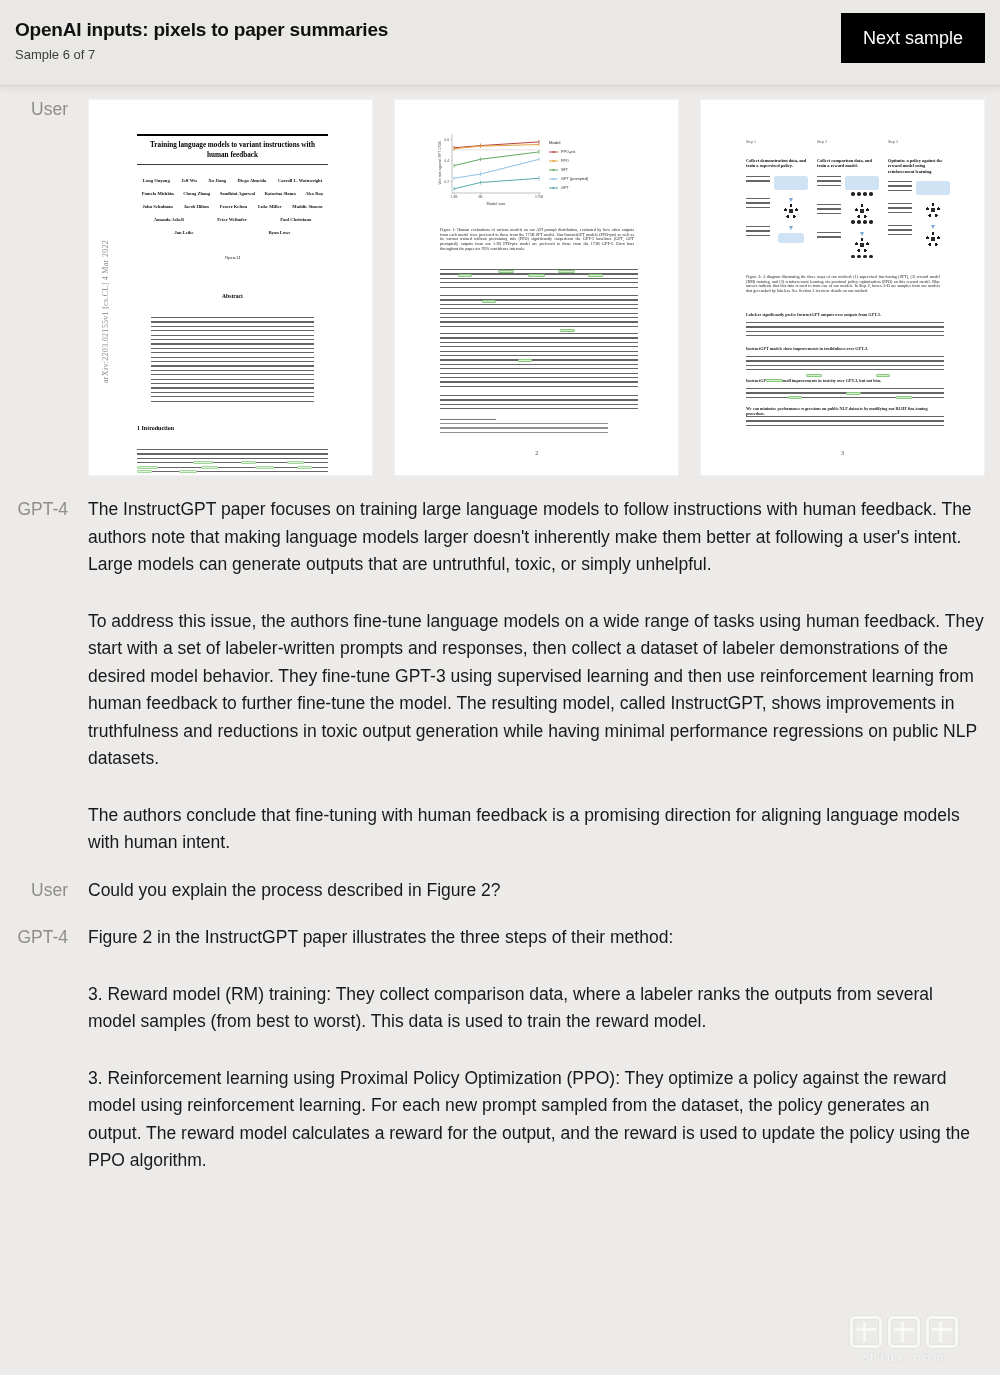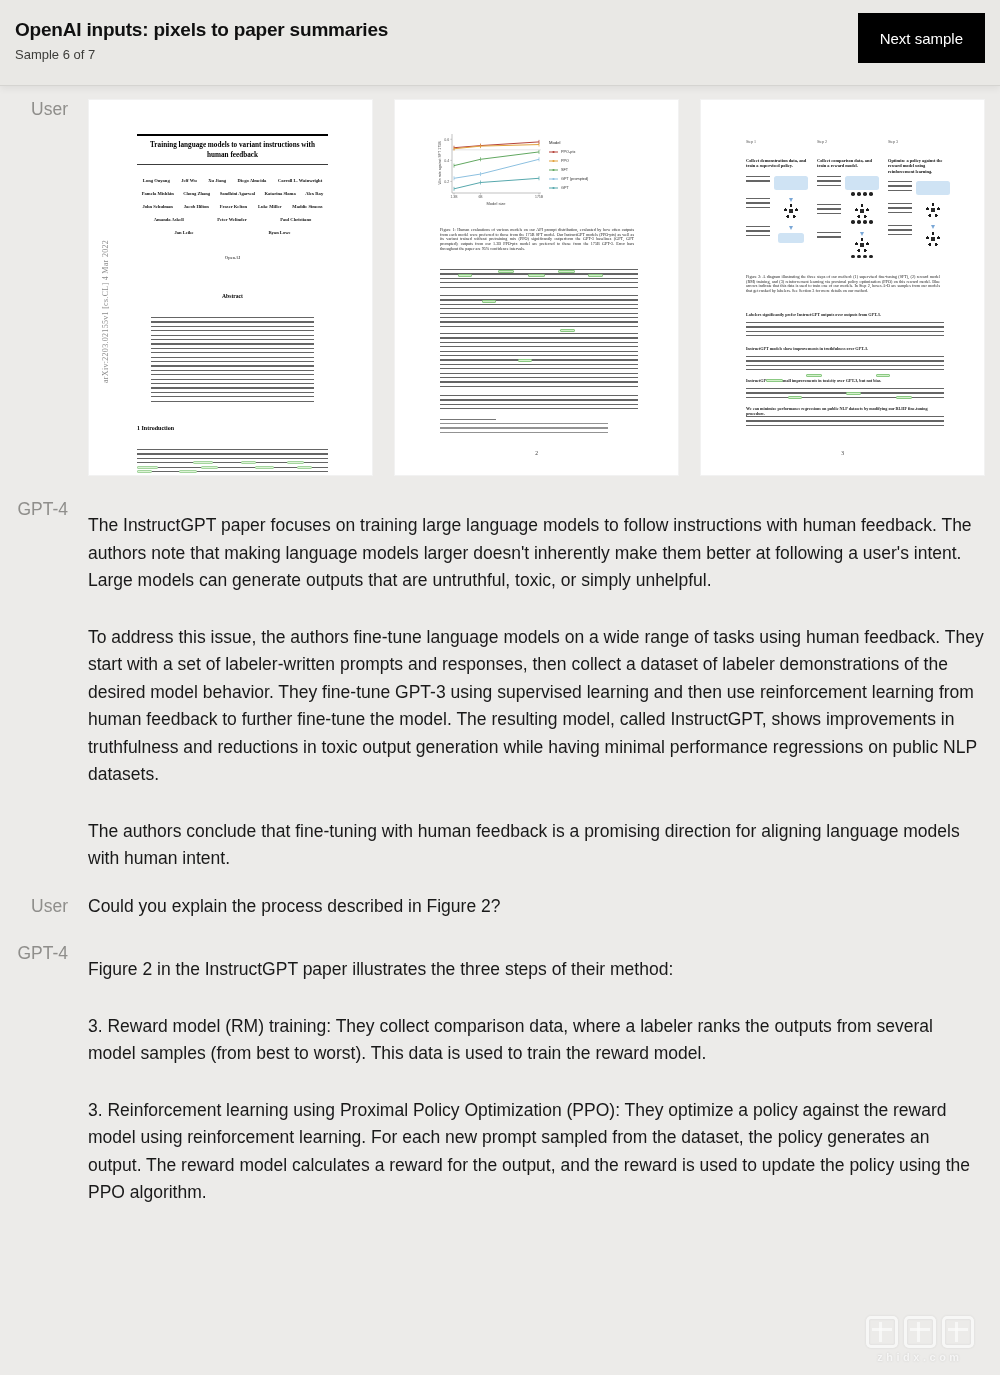--- a/index.html
+++ b/index.html
@@ -7,29 +7,29 @@
     width:1000px;height:1375px;position:relative;overflow:hidden;
     background:#ecebe9;color:#1a1a1a;
     font-family:"Liberation Sans","DejaVu Sans",sans-serif;
   }
   
   .app-header{height:86px;background:#e9e8e5;border-bottom:1px solid #d5d4d1;
     box-shadow:0 3px 7px rgba(0,0,0,.06);position:relative;box-sizing:border-box;padding:0 15px}
   .app-title{font-size:19px;font-weight:bold;padding-top:19px;color:#101010;letter-spacing:-.2px}
   .app-subtitle{font-size:13px;color:#3d3d3a;margin-top:6px}
   .next-btn{position:absolute;right:15px;top:13px;background:#000;color:#fff;border:none;
-    font-family:inherit;font-size:15px;padding:0 22px;height:50px;cursor:pointer}
+    font-family:inherit;font-size:18px;padding:0 22px;height:50px;cursor:pointer}
   
   .conversation{padding:10px 15px 0}
   .turn{display:flex}
   .conversation > .turn + .turn{margin-top:20px}
   .role{width:53px;min-width:53px;text-align:right;margin-right:20px;color:#8f8e8b;
     font-size:17.5px;line-height:27.5px}
   .content{flex:1;font-size:17.5px;line-height:27.5px;color:#191919}
-  .content p{margin:16px 0 29px}
+  .content p{margin:0 0 29px}
   .content p:last-child{margin-bottom:0}
   .qline{margin:0}
   
   .cards{display:flex;gap:21px;margin-top:3px}
   .card{width:285px;height:377px;background:#fff;border:1px solid rgba(0,0,0,.05);
     box-sizing:border-box;position:relative;overflow:hidden}
   .tl{background-image:repeating-linear-gradient(to bottom,#3a3a3a 0,#3a3a3a 1.2px,transparent 1.2px,transparent 4.4px);opacity:.78}
   .serif{font-family:"Liberation Serif","DejaVu Serif",serif}
   
   .arxiv{position:absolute;left:3px;top:80px;height:262px;width:15px;
@@ -78,21 +78,21 @@
     radial-gradient(circle 1.5px at 12% 42%,#1b1b1b 99%,transparent),
     radial-gradient(circle 2.2px at 50% 50%,#2a2a2a 99%,transparent)}
   .darr{width:0;height:0;border:2.5px solid transparent;border-top:4px solid #7aa7d6;border-bottom:none}
   .dotrow{display:flex;gap:2.5px}
   .dot{width:3.5px;height:3.5px;border-radius:50%;background:#222}
   .p3-paras{margin:10px 40px 0 45px;position:relative}
   .p3p .cap-wrap{width:100%;margin:0;height:10px}
   .p3p .scaled{font-weight:bold;text-align:left}
   .p3p .tl{margin-bottom:6px}
   
-  .watermark{position:absolute;right:8px;bottom:12px;width:144px;text-align:center;opacity:.8;pointer-events:none}
+  .watermark{position:absolute;right:24px;bottom:12px;width:144px;text-align:center;opacity:.8;pointer-events:none}
   .wm-glyphs{display:flex;justify-content:center;gap:6px;margin-bottom:3px}
   .wm-g{width:26px;height:26px;border:3px solid rgba(255,255,255,.75);border-radius:5px;
     box-shadow:0 0 2px rgba(140,140,140,.35), inset 0 0 2px rgba(140,140,140,.35);position:relative}
   .wm-g::before{content:"";position:absolute;left:3px;right:3px;top:9px;height:3px;background:rgba(255,255,255,.75)}
   .wm-g::after{content:"";position:absolute;left:10px;top:3px;width:3px;bottom:3px;background:rgba(255,255,255,.75)}
   .wm-en{font-size:11px;letter-spacing:3.5px;color:rgba(255,255,255,.85);
     text-shadow:0 0 2px rgba(140,140,140,.45);font-weight:bold}
 </style>
 </head>
 <body>

